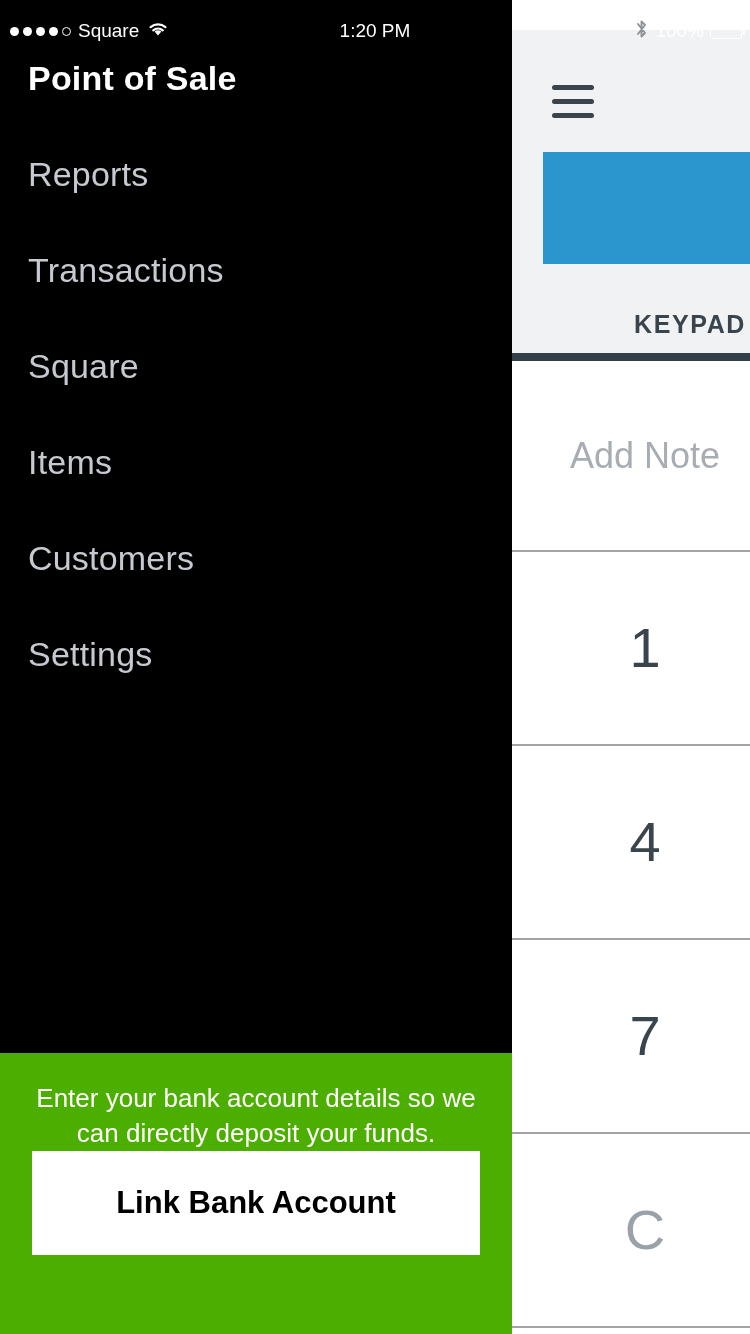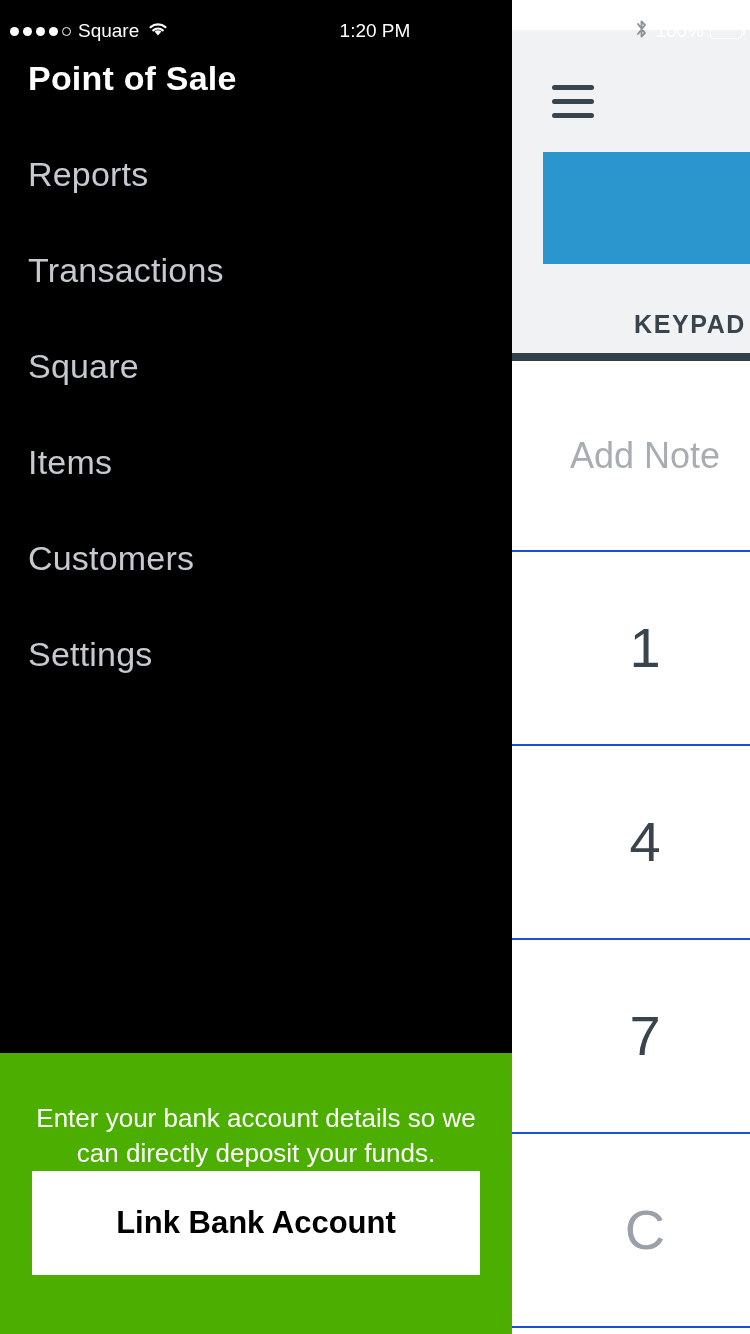--- a/index.html
+++ b/index.html
@@ -80,21 +80,21 @@
     left:0; top:361px;
     width:238px;
     background:#ffffff;
   }
   .keypad-row {
     position:relative;
     width:238px;
     display:flex;
     align-items:center;
     justify-content:center;
-    border-bottom:2px solid #1d4ed8;
+    border-bottom:2px solid #a3a3a3;
     background:#ffffff;
   }
   .keypad-row.note-row { height:191px; }
   .keypad-row.num-row  { height:194px; }
   .key-label {
     font-size:56px;
     color:#3a444c;
     font-weight:400;
     line-height:1;
     transform:translateX(14px);
@@ -206,21 +206,21 @@
   }
 
   
   #promo-banner {
     position:absolute;
     left:0; top:1053px;
     width:512px; height:281px;
     background:#4caf00;
   }
   #promo-text {
-    padding:48px 22px 0 22px;
+    padding:28px 22px 0 22px;
     text-align:center;
     color:#ffffff;
     font-size:26px;
     line-height:1.35;
   }
   #link-bank-btn {
     position:absolute;
     left:32px; top:1189px - 1053px;
     width:448px; height:104px;
     background:#ffffff;

